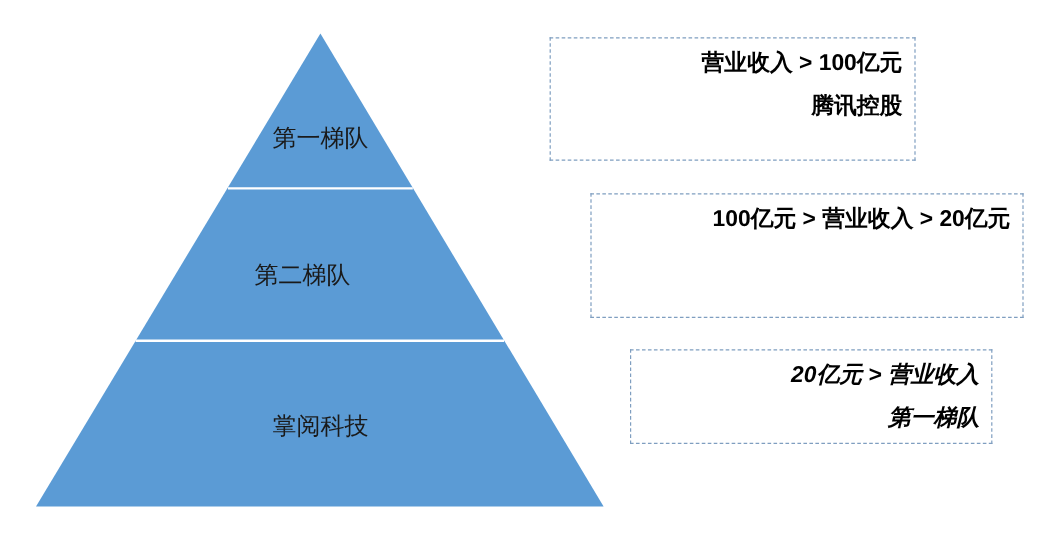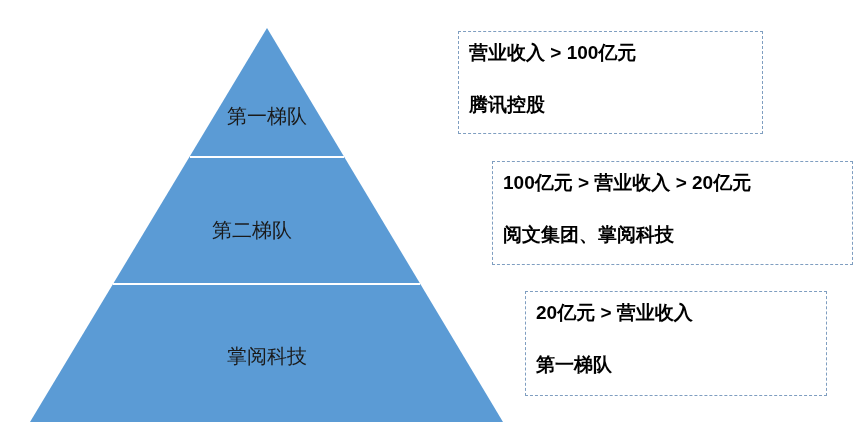--- a/index.html
+++ b/index.html
@@ -36,35 +36,36 @@
     font-size: 20px;
     line-height: 24px;
     color: var(--text-dark);
     white-space: nowrap;
   }
   .info-box {
     position: absolute;
     border: 1px dashed var(--box-border);
     background: #FFFFFF;
     padding: 9px 10px 0 10px;
+    text-align: right;
   }
   .info-line {
     font-size: 19px;
     font-weight: bold;
     line-height: 23px;
     color: #000000;
     white-space: nowrap;
   }
   .info-line + .info-line {
-    margin-top: 29px;
+    margin-top: 13px;
   }
   
   .box-1 { left: 458px; top: 31px;  width: 305px; height: 103px; }
   .box-2 { left: 492px; top: 161px; width: 361px; height: 104px; }
-  .box-3 { left: 525px; top: 291px; width: 302px; height: 105px; }
+  .box-3 { left: 525px; top: 291px; width: 302px; height: 79px; font-style: italic; }
   .label-1 { left: 267px; top: 104px; }
   .label-2 { left: 252px; top: 218px; }
   .label-3 { left: 267px; top: 344px; }
 </style>
 </head>
 <body>
 
 <div class="canvas">
 
   <svg class="pyramid-svg" width="868" height="446" viewBox="0 0 868 446">
@@ -77,21 +78,20 @@
   <div class="tier-label label-2">第二梯队</div>
   <div class="tier-label label-3">掌阅科技</div>
 
   <div class="info-box box-1">
     <div class="info-line">营业收入 &gt; 100亿元</div>
     <div class="info-line">腾讯控股</div>
   </div>
 
   <div class="info-box box-2">
     <div class="info-line">100亿元 &gt; 营业收入 &gt; 20亿元</div>
-    <div class="info-line">阅文集团、掌阅科技</div>
   </div>
 
   <div class="info-box box-3">
     <div class="info-line">20亿元 &gt; 营业收入</div>
     <div class="info-line">第一梯队</div>
   </div>
 
 </div>
 
 </body></html>

